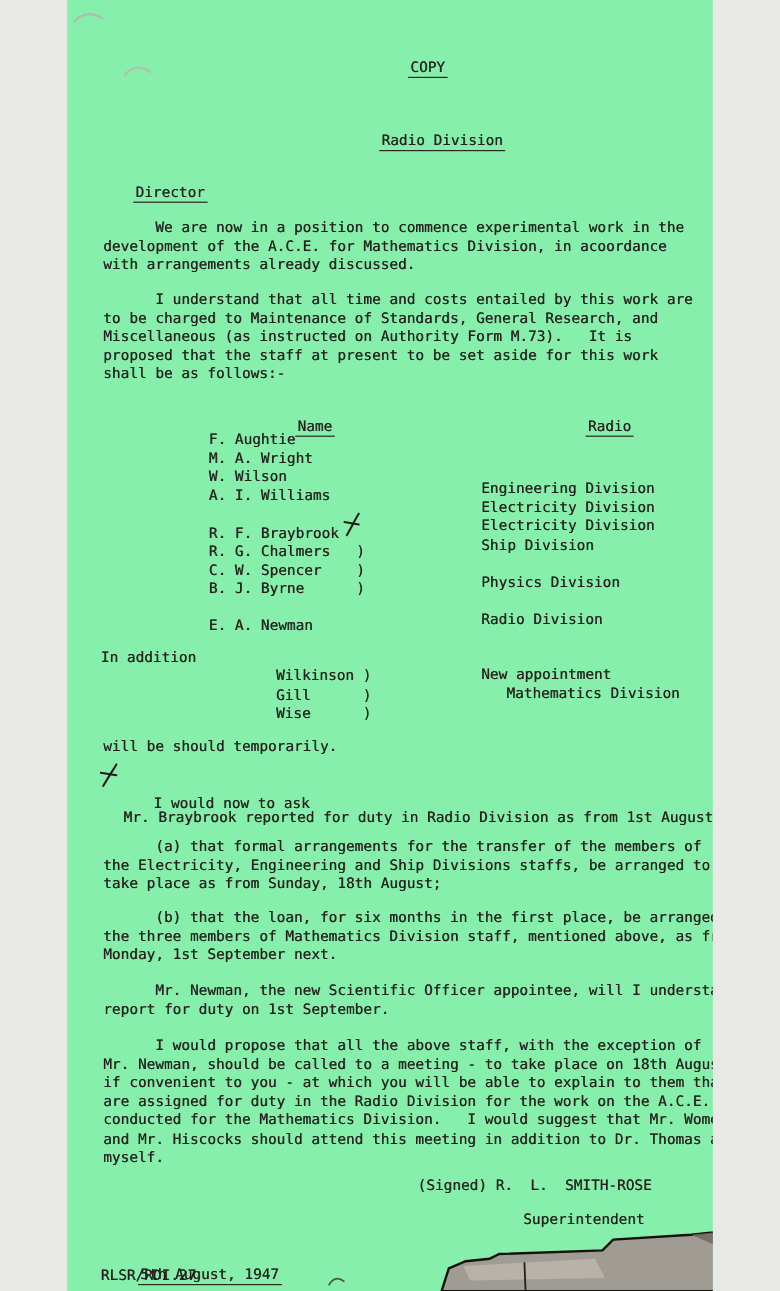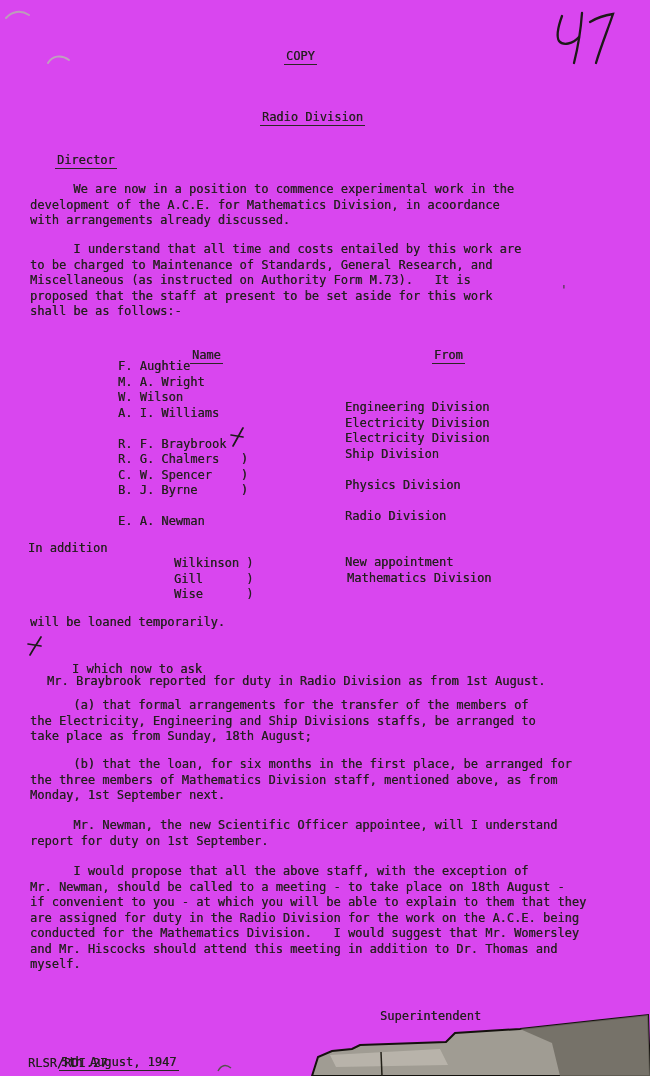--- a/index.html
+++ b/index.html
@@ -1,18 +1,18 @@
 <!DOCTYPE html>
 <html><head>
 <meta charset="utf-8">
 <style>
   html,body{margin:0;padding:0;background:#e8e8e6;}
   .page{
-    position:relative;width:650px;height:1076px;margin:0 auto;
-    background:#d946ef;overflow:hidden;
+    position:relative;width:538px;height:1076px;margin:0 auto;
+    background:#86efac;overflow:hidden;
     font-family:"DejaVu Sans Mono","Liberation Mono",monospace;
     color:#221f1c;
   }
   .tl{
     position:absolute;white-space:pre;
     font-size:12px;line-height:15.5px;
     text-shadow:0.35px 0 0 rgba(34,31,28,0.7);
   }
   .ul{border-bottom:1.7px solid #2a2723;padding:0 2px 1px 2px;}
   .mark-svg{position:absolute;}
@@ -60,21 +60,21 @@
 Miscellaneous (as instructed on Authority Form M.73).   It is
 proposed that the staff at present to be set aside for this work
 shall be as follows:-</div>
 
   <div class="stray" style="left:560px;top:282px;">'</div>
 
   <div class="tl" style="left:161px;top:332px;">
     <span class="ul">Name</span>
   </div>
   <div class="tl" style="left:403px;top:332px;">
-    <span class="ul">From</span>
+    <span class="ul">Radio</span>
   </div>
 
   <div class="tl" style="left:118px;top:359px;">F. Aughtie
 M. A. Wright
 W. Wilson
 A. I. Williams
 
 R. F. Braybrook
 R. G. Chalmers   )
 C. W. Spencer    )
@@ -97,52 +97,53 @@
     <g stroke="#1d1b18" stroke-width="1.7" fill="none" stroke-linecap="round">
       <path d="M3,19 C7,12 10,6 13,1"></path>
       <path d="M1,8 L13,10"></path>
     </g>
   </svg>
 
   <div class="tl" style="left:28px;top:541px;">In addition</div>
   <div class="tl" style="left:174px;top:556px;text-align:center;">Wilkinson )
 Gill      )
 Wise      )</div>
-  <div class="tl" style="left:347px;top:571px;">Mathematics Division</div>
+  <div class="tl" style="left:366px;top:571px;">Mathematics Division</div>
 
-  <div class="tl" style="left:30px;top:615px;">will be loaned temporarily.</div>
+  <div class="tl" style="left:30px;top:615px;">will be should temporarily.</div>
 
   <svg class="mark-svg" style="left:27px;top:636px;" width="17" height="21" aria-label="⌿">
     <g stroke="#1d1b18" stroke-width="1.7" fill="none" stroke-linecap="round">
       <path d="M3,19 C7,12 11,6 14,1"></path>
       <path d="M1,8 L14,10"></path>
     </g>
   </svg>
   <div class="tl" style="left:47px;top:638px;margin-top:36px;">Mr. Braybrook reported for duty in Radio Division as from 1st August.</div>
 
-  <div class="tl" style="left:72px;top:662px;">I which now to ask</div>
+  <div class="tl" style="left:72px;top:662px;">I would now to ask</div>
 
   <div class="tl" style="left:30px;top:698px;">      (a) that formal arrangements for the transfer of the members of
 the Electricity, Engineering and Ship Divisions staffs, be arranged to
 take place as from Sunday, 18th August;</div>
   <div class="tl" style="left:30px;top:757px;">      (b) that the loan, for six months in the first place, be arranged for
 the three members of Mathematics Division staff, mentioned above, as from
 Monday, 1st September next.</div>
 
   <div class="tl" style="left:30px;top:818px;">      Mr. Newman, the new Scientific Officer appointee, will I understand
 report for duty on 1st September.</div>
 
   <div class="tl" style="left:30px;top:864px;">      I would propose that all the above staff, with the exception of
 Mr. Newman, should be called to a meeting - to take place on 18th August -
 if convenient to you - at which you will be able to explain to them that they
 are assigned for duty in the Radio Division for the work on the A.C.E. being
 conducted for the Mathematics Division.   I would suggest that Mr. Womersley
 and Mr. Hiscocks should attend this meeting in addition to Dr. Thomas and
 myself.</div>
 
+  <div class="tl" style="left:292px;top:981px;">(Signed) R.  L.  SMITH-ROSE</div>
   <div class="tl" style="left:380px;top:1009px;">Superintendent</div>
 
   <div class="tl" style="left:30px;top:1039px;">
     <span class="ul">5th August, 1947</span>
   </div>
   <div class="tl" style="left:28px;top:1056px;">RLSR/RDI.27</div>
 
   <svg class="mark-svg" style="left:0px;top:1005px;" width="650" height="71">
     <path d="M312,71 L318,52 L332,46 L352,44 L360,40 L446,37 L455,28 L520,24 L648,10 L650,71 Z" fill="#a09c93" stroke="#14110d" stroke-width="2"></path>
     <path d="M520,24 L648,10 L650,71 L560,71 L552,38 Z" fill="#6f6b62" opacity="0.85"></path>

